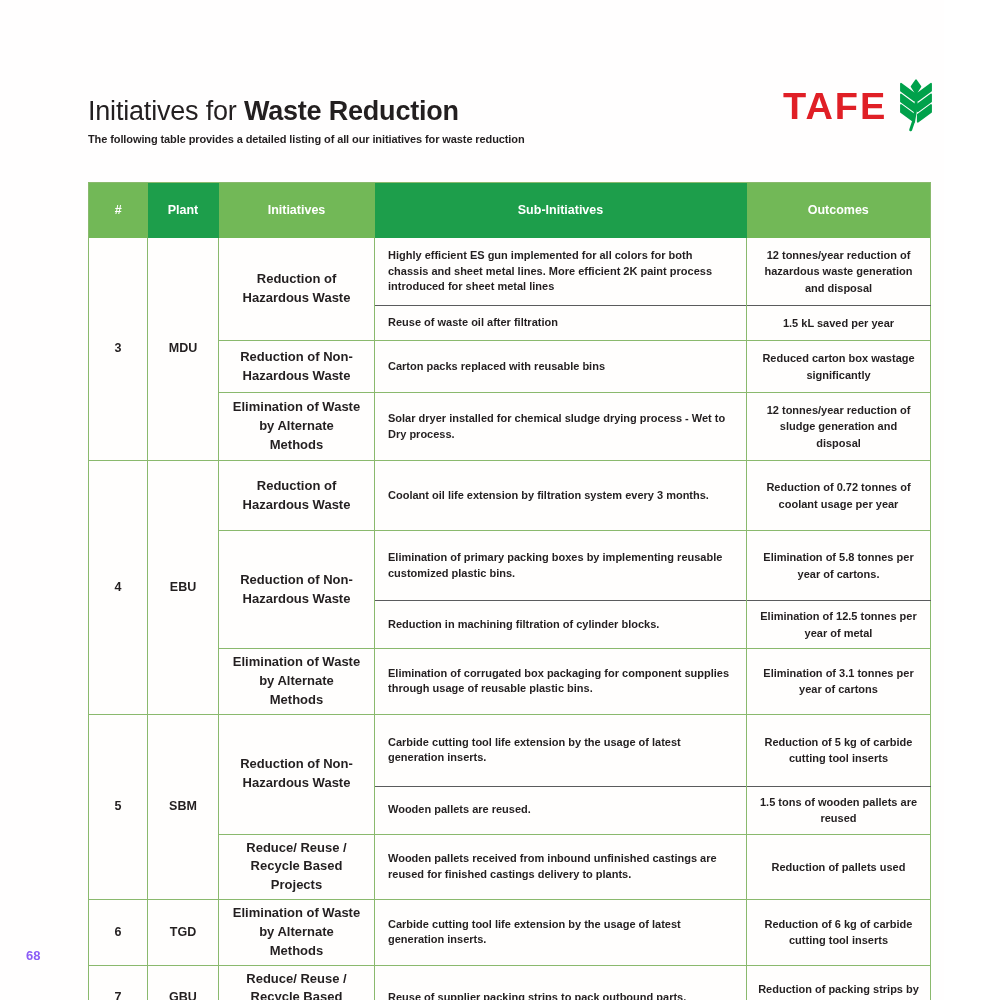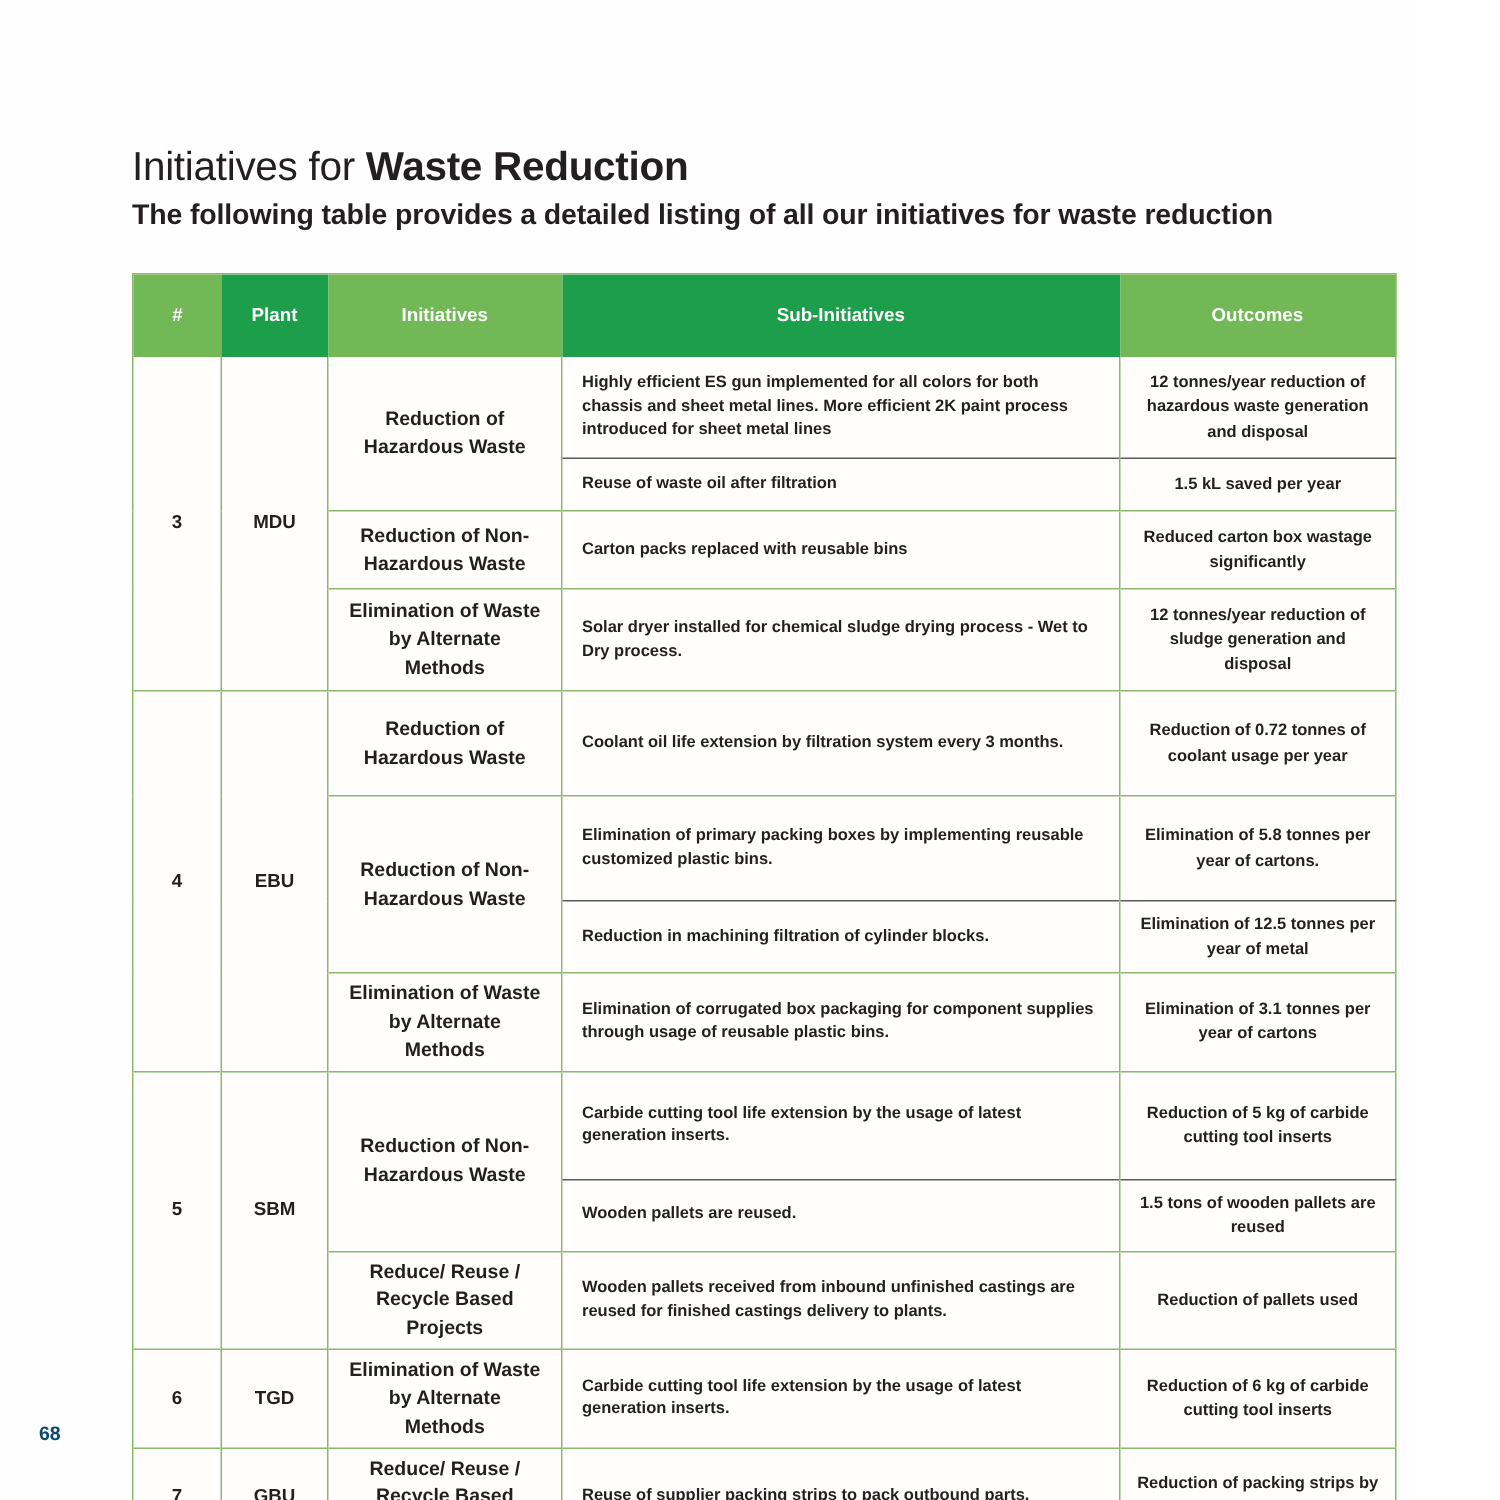--- a/index.html
+++ b/index.html
@@ -18,21 +18,21 @@
     background:#ffffff;
     font-family:"Liberation Sans", sans-serif;
     color:var(--ink);
   }
   .page{position:relative;width:944px;height:1000px;overflow:hidden;background:#fffefe;}
 
   
   .title{position:absolute;left:88px;top:96px;font-size:27px;letter-spacing:-0.2px;white-space:nowrap;}
   .title .reg{font-weight:500;}
   .title .bold{font-weight:800;}
-  .subtitle{position:absolute;left:88px;top:133px;font-size:19px;font-weight:700;letter-spacing:-0.1px;white-space:nowrap;}
+  .subtitle{position:absolute;left:88px;top:133px;font-size:11px;font-weight:700;letter-spacing:-0.1px;white-space:nowrap;}
 
   .logo{position:absolute;left:783px;top:78px;display:flex;align-items:center;gap:6px;}
   .logo-text{
     font-size:38px;font-weight:800;color:var(--red);
     letter-spacing:2px;line-height:1;transform:scaleY(0.95);
   }
 
   
   .table-wrap{position:absolute;left:88px;top:182px;width:842px;}
   table{border-collapse:collapse;width:842px;table-layout:fixed;border:1px solid var(--border-green);}
@@ -51,32 +51,49 @@
   td.numcol,td.plantcol{text-align:center;font-weight:700;font-size:12.5px;}
   td.initcol{text-align:center;padding:4px 12px;font-size:13px;line-height:1.45;}
   td.subcol{text-align:left;padding:7px 13px;}
   td.outcol{text-align:center;padding:7px 11px;line-height:1.5;}
   td.bt-g{border-top:1px solid var(--border-green);}
   td.bt-d{border-top:1px solid var(--border-gray);}
   tr.h35{height:35px;} tr.h40{height:40px;} tr.h43{height:43px;} tr.h48{height:48px;}
   tr.h50{height:50px;} tr.h52{height:52px;} tr.h55{height:55px;} tr.h68{height:68px;}
   tr.h70{height:70px;} tr.h72{height:72px;}
 
-  .page-num{position:absolute;left:26px;top:948px;font-size:13px;font-weight:700;color:#0c4a6e;}
+  .page-num{position:absolute;left:26px;top:948px;font-size:13px;font-weight:700;color:#8b5cf6;}
 </style>
 </head>
 <body>
 
 <div class="page">
 
   <div class="title">
     <span class="reg">Initiatives for </span><span class="bold">Waste Reduction</span>
   </div>
   <div class="subtitle">The following table provides a detailed listing of all our initiatives for waste reduction</div>
 
+  <div class="logo">
+    <span class="logo-text">TAFE</span>
+    <span>
+      <svg width="46" height="54" viewBox="0 0 52 60" aria-hidden="true">
+        <g fill="#00a14b" stroke="#00a14b" stroke-width="2" stroke-linejoin="round">
+          <path d="M26 2 L31 9 L26 17 L21 9 Z"></path>
+          <path d="M28 17 L43 6 L43 14 L28 25 Z"></path>
+          <path d="M28 29 L43 18 L43 26 L28 37 Z"></path>
+          <path d="M28 41 L43 30 L43 38 L28 49 Z"></path>
+          <path d="M24 17 L9 6 L9 14 L24 25 Z"></path>
+          <path d="M24 29 L9 18 L9 26 L24 37 Z"></path>
+          <path d="M24 41 L9 30 L9 38 L24 49 Z"></path>
+        </g>
+        <path d="M26 14 C27 32 25 46 20 58" stroke="#00a14b" stroke-width="3.4" fill="none" stroke-linecap="round"></path>
+      </svg>
+    </span>
+  </div>
 
   <div class="table-wrap">
     <table>
       <colgroup>
         <col style="width:59px">
           <col style="width:71px">
           <col style="width:156px">
           <col style="width:372px">
           <col style="width:184px">
       </colgroup>

